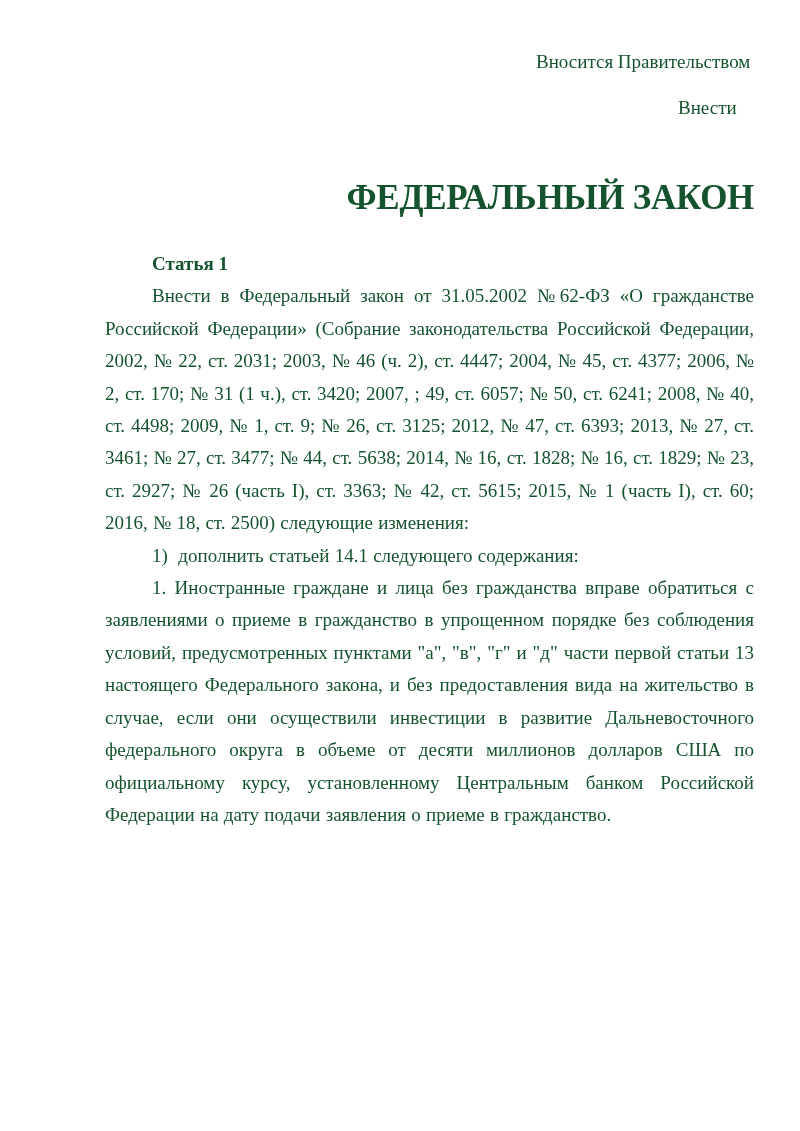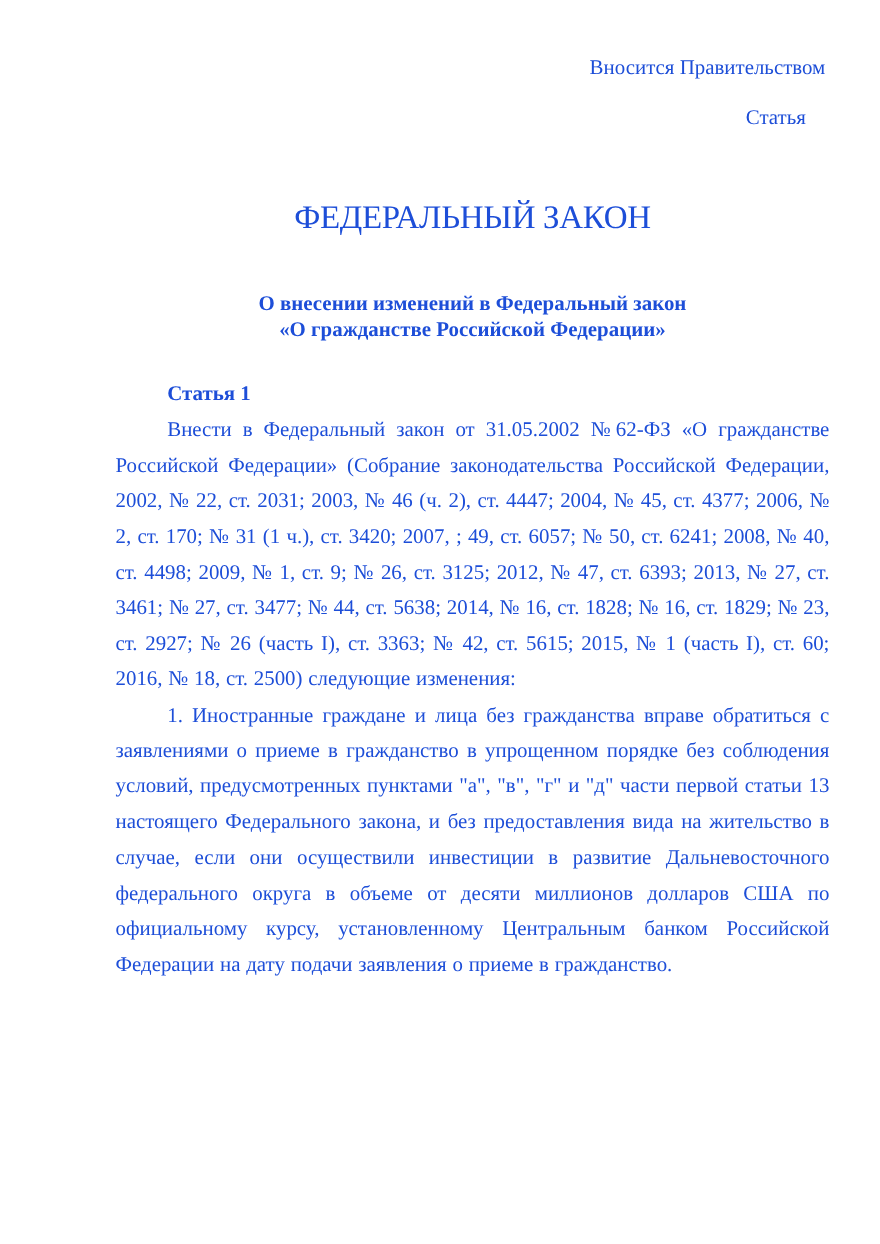--- a/index.html
+++ b/index.html
@@ -6,43 +6,43 @@
     margin: 0;
     padding: 0;
     background: #ffffff;
   }
   .page {
     position: relative;
     width: 800px;
     height: 972px;
     box-sizing: border-box;
     background: #ffffff;
-    color: #1d4ed8;
+    color: #14532d;
     font-family: "Liberation Serif", "DejaVu Serif", serif;
     font-size: 19px;
     line-height: 32.4px;
     padding: 49px 46px 0 105px;
     overflow: hidden;
   }
   .submitted {
     margin-left: 431px;
     line-height: 25px;
     text-align: left;
   }
   .proekt {
     margin-left: 573px;
     margin-top: 21px;
     line-height: 25px;
   }
   .law-title {
     margin: 60px 0 0 0;
-    font-size: 30px;
+    font-size: 35px;
     line-height: 36px;
-    font-weight: normal;
-    text-align: center;
+    font-weight: bold;
+    text-align: right;
     letter-spacing: -0.3px;
   }
   .law-subtitle {
     margin-top: 49px;
     font-weight: bold;
     line-height: 23px;
     text-align: center;
   }
   .article-heading {
     margin: 32px 0 0 0;
@@ -60,30 +60,27 @@
 </style>
 </head>
 <body>
 
 <div class="page">
 
   <div class="submitted">
     <div>Вносится Правительством</div>
   </div>
 
-  <div class="proekt">Статья</div>
+  <div class="proekt">Внести</div>
 
   <h1 class="law-title">ФЕДЕРАЛЬНЫЙ ЗАКОН</h1>
 
-  <div class="law-subtitle">
-    <div>О внесении изменений в Федеральный закон</div>
-    <div>«О гражданстве Российской Федерации»</div>
-  </div>
 
   <p class="article-heading">Статья 1</p>
 
   <p class="body-par">Внести в Федеральный закон от 31.05.2002 №62-ФЗ «О гражданстве Российской Федерации» (Собрание законодательства Российской Федерации, 2002, № 22, ст. 2031; 2003, № 46 (ч. 2), ст. 4447; 2004, № 45, ст. 4377; 2006, № 2, ст. 170; № 31 (1 ч.), ст. 3420; 2007, ; 49, ст. 6057; № 50, ст. 6241; 2008, № 40, ст. 4498; 2009, № 1, ст. 9; № 26, ст. 3125; 2012, № 47, ст. 6393; 2013, № 27, ст. 3461; № 27, ст. 3477; № 44, ст. 5638; 2014, № 16, ст. 1828; № 16, ст. 1829; № 23, ст. 2927; № 26 (часть I), ст. 3363; № 42, ст. 5615; 2015, № 1 (часть I), ст. 60; 2016, № 18, ст. 2500) следующие изменения:</p>
 
+  <p class="body-par">1)&nbsp; дополнить статьей 14.1 следующего содержания:</p>
 
 
   <p class="body-par">1. Иностранные граждане и лица без гражданства вправе обратиться с заявлениями о приеме в гражданство в упрощенном порядке без соблюдения условий, предусмотренных пунктами "а", "в", "г" и "д" части первой статьи 13 настоящего Федерального закона, и без предоставления вида на жительство в случае, если они осуществили инвестиции в развитие Дальневосточного федерального округа в объеме от десяти миллионов долларов США по официальному курсу, установленному Центральным банком Российской Федерации на дату подачи заявления о приеме в гражданство.</p>
 
 </div>
 
 </body></html>

